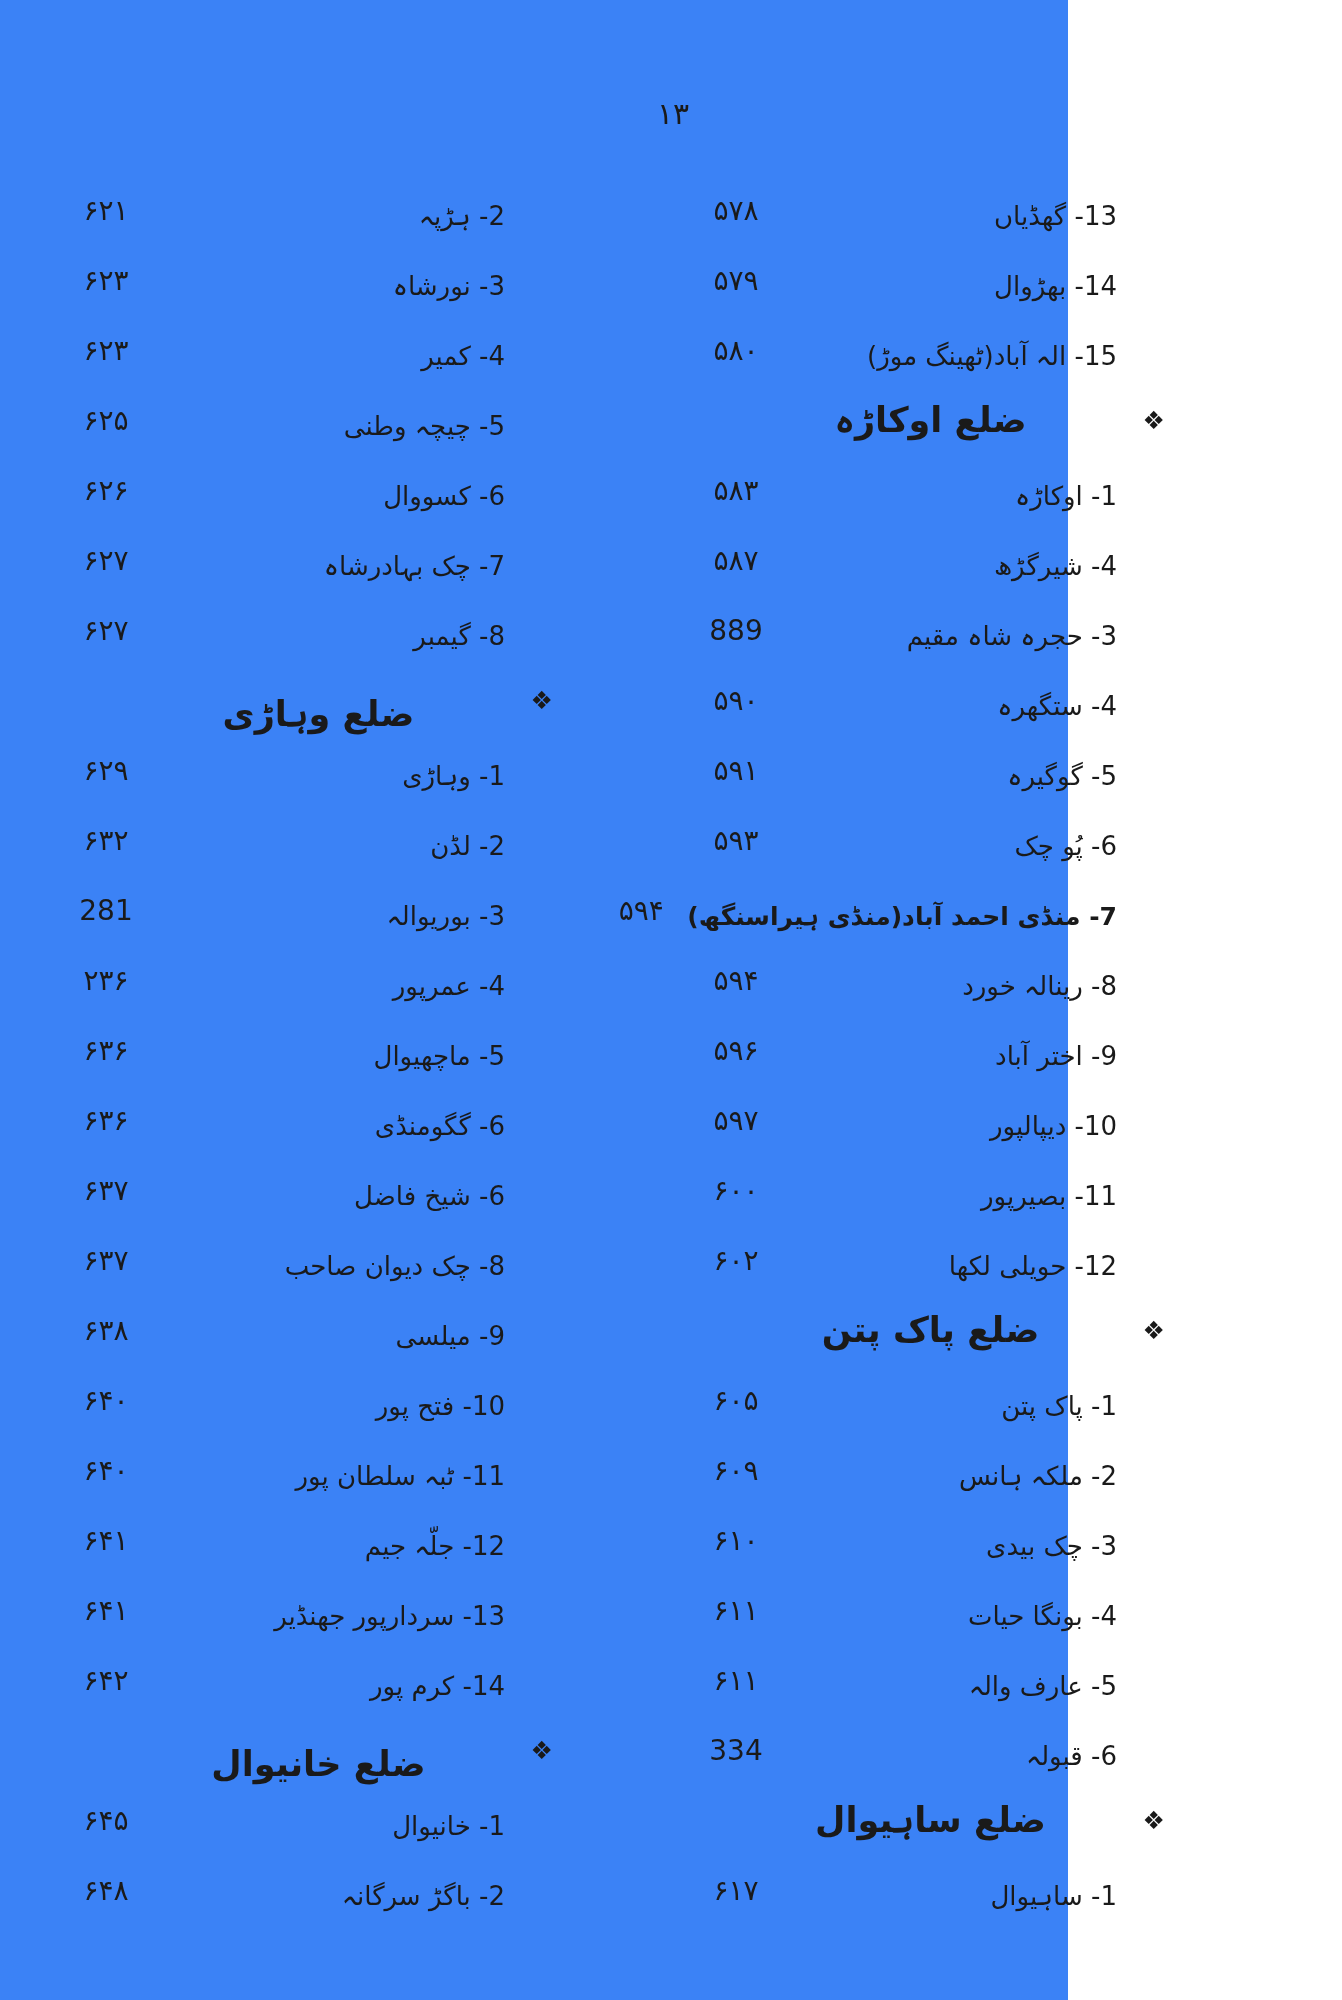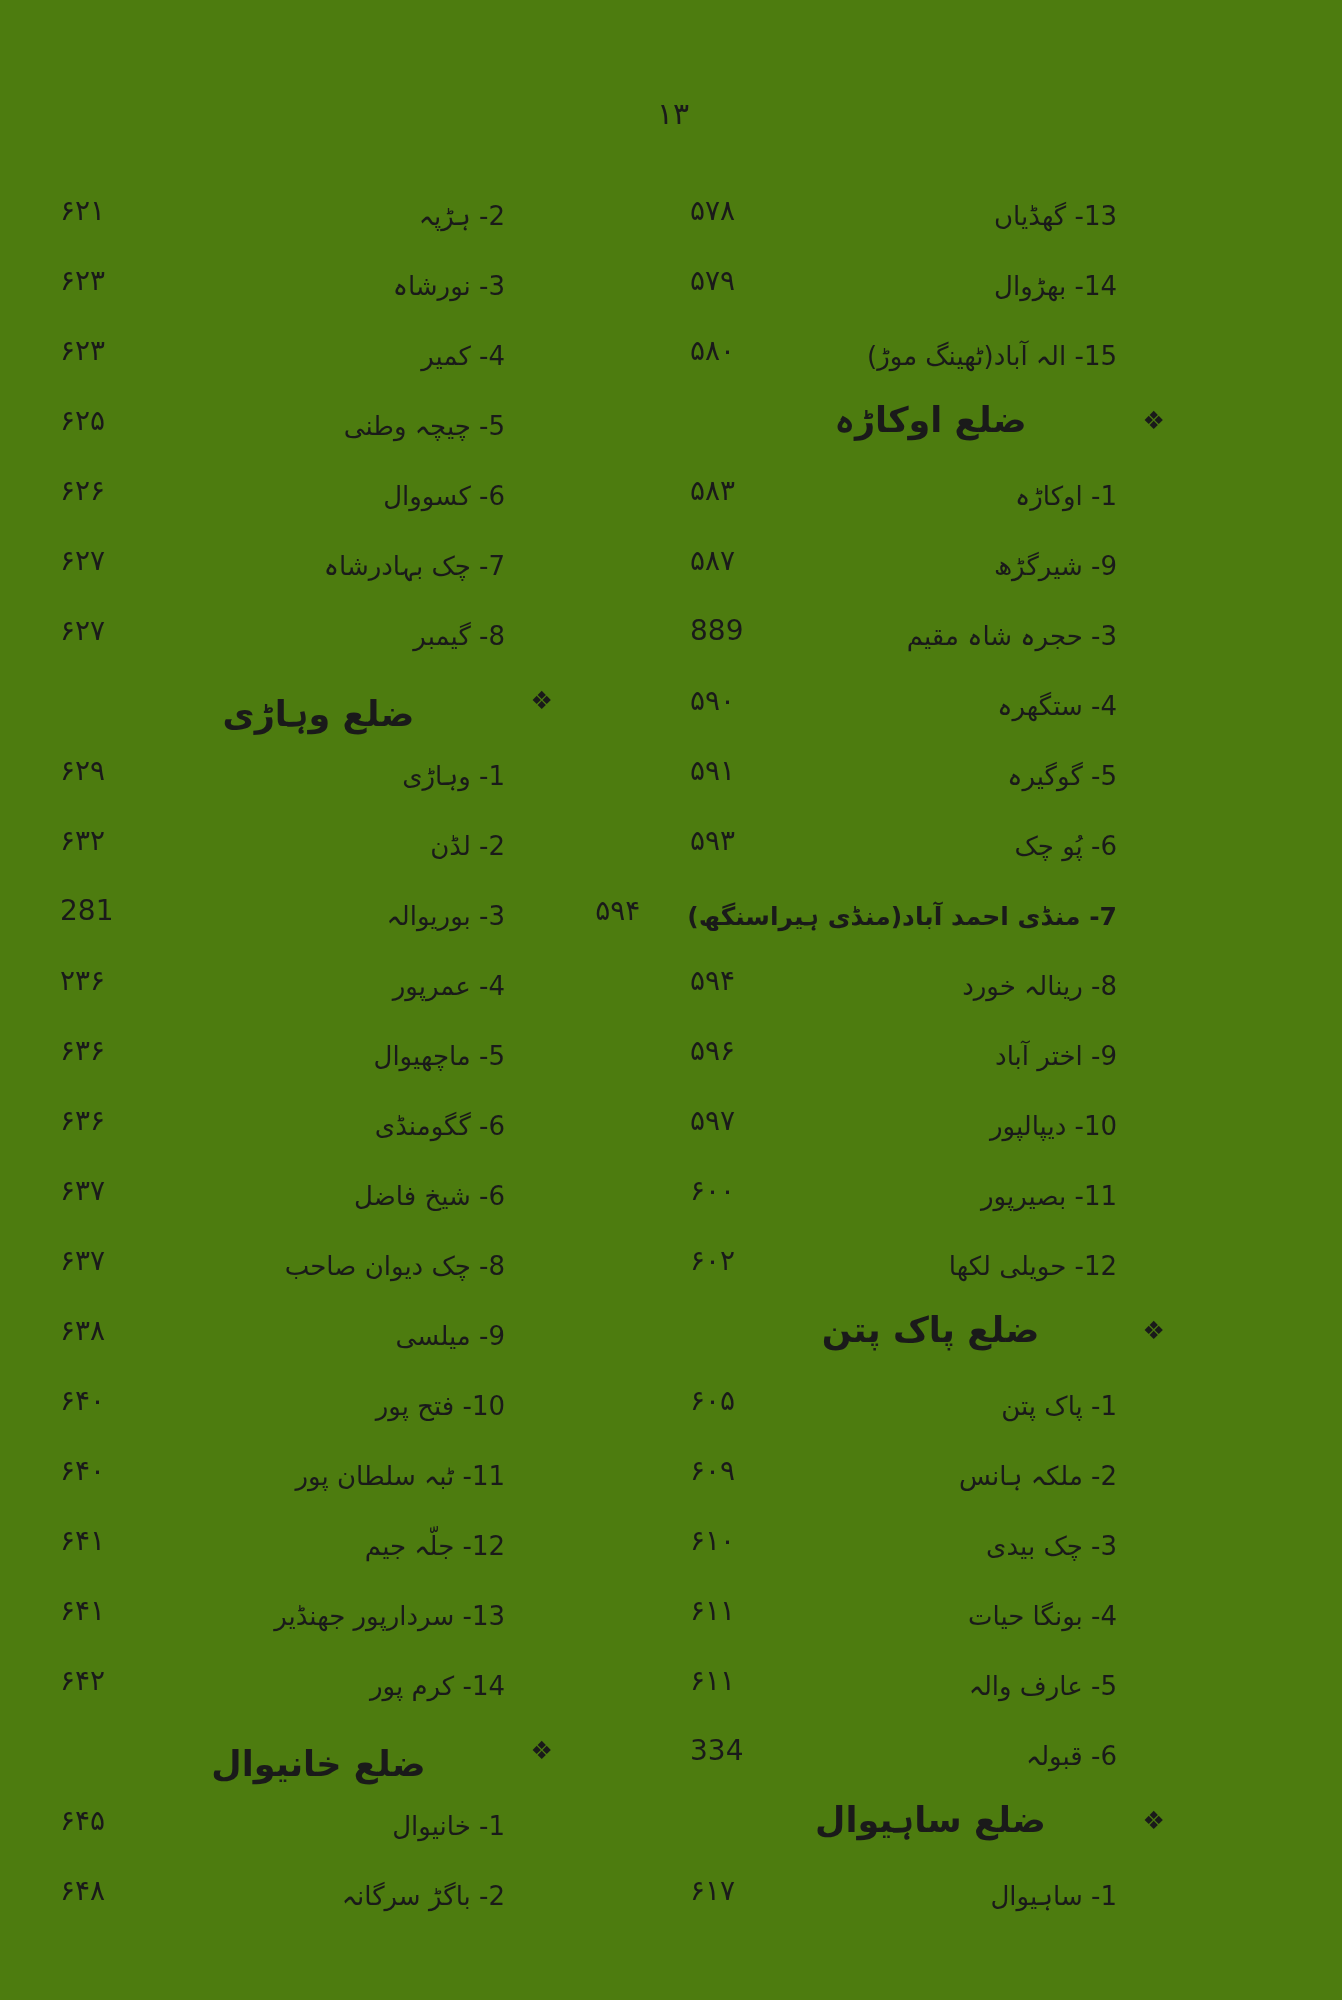--- a/index.html
+++ b/index.html
@@ -4,40 +4,40 @@
 <style>
   html,body{margin:0;padding:0;}
   body{
     width:1342px;height:2000px;
     background:#ffffff;
     font-family:"DejaVu Sans",sans-serif;
     color:#1a1a1a;
     position:relative;
     overflow:hidden;
   }
-  .page{position:absolute;top:0;left:0;width:1342px;height:2000px;background:#4d7c0f;}
+  .page{position:absolute;top:0;left:0;width:1068px;height:2000px;background:#3b82f6;}
   .page-number{
     position:absolute;left:613px;top:96px;width:120px;
     text-align:center;font-size:30px;letter-spacing:2px;
   }
   .col{position:absolute;top:175px;}
   .col-right{left:690px;width:427px;}
   .col-left{left:60px;width:445px;}
   .row{
     position:relative;height:70px;
     display:flex;direction:rtl;
     align-items:center;justify-content:space-between;
   }
   .entry .label{
     font-size:26px;white-space:nowrap;
     transform-origin:right center;
     margin-top:12px;
   }
   .entry .pagenum{
-    font-size:28px;min-width:92px;text-align:left;
+    font-size:28px;min-width:92px;text-align:center;
     white-space:nowrap;flex:0 0 auto;
   }
   .heading{justify-content:center;}
   .heading .heading-text{
     font-size:35px;font-weight:bold;white-space:nowrap;position:relative;text-align:center;
   }
   .col-right .heading .heading-text{left:27px;}
   .col-left .heading .heading-text{left:36px;margin-top:28px;}
   .heading .diamond{
     position:absolute;right:-48px;top:50%;
@@ -65,21 +65,21 @@
       </div>
       <div class="row heading">
         <span class="diamond">❖</span>
         <span class="heading-text">ضلع اوکاڑہ</span>
       </div>
       <div class="row entry">
         <span class="label">1- اوکاڑہ</span>
         <span class="pagenum">۵۸۳</span>
       </div>
       <div class="row entry">
-        <span class="label">9- شیرگڑھ</span>
+        <span class="label">4- شیرگڑھ</span>
         <span class="pagenum">۵۸۷</span>
       </div>
       <div class="row entry">
         <span class="label">3- حجرہ شاہ مقیم</span>
         <span class="pagenum">889</span>
       </div>
       <div class="row entry">
         <span class="label">4- ستگھرہ</span>
         <span class="pagenum">۵۹۰</span>
       </div>

